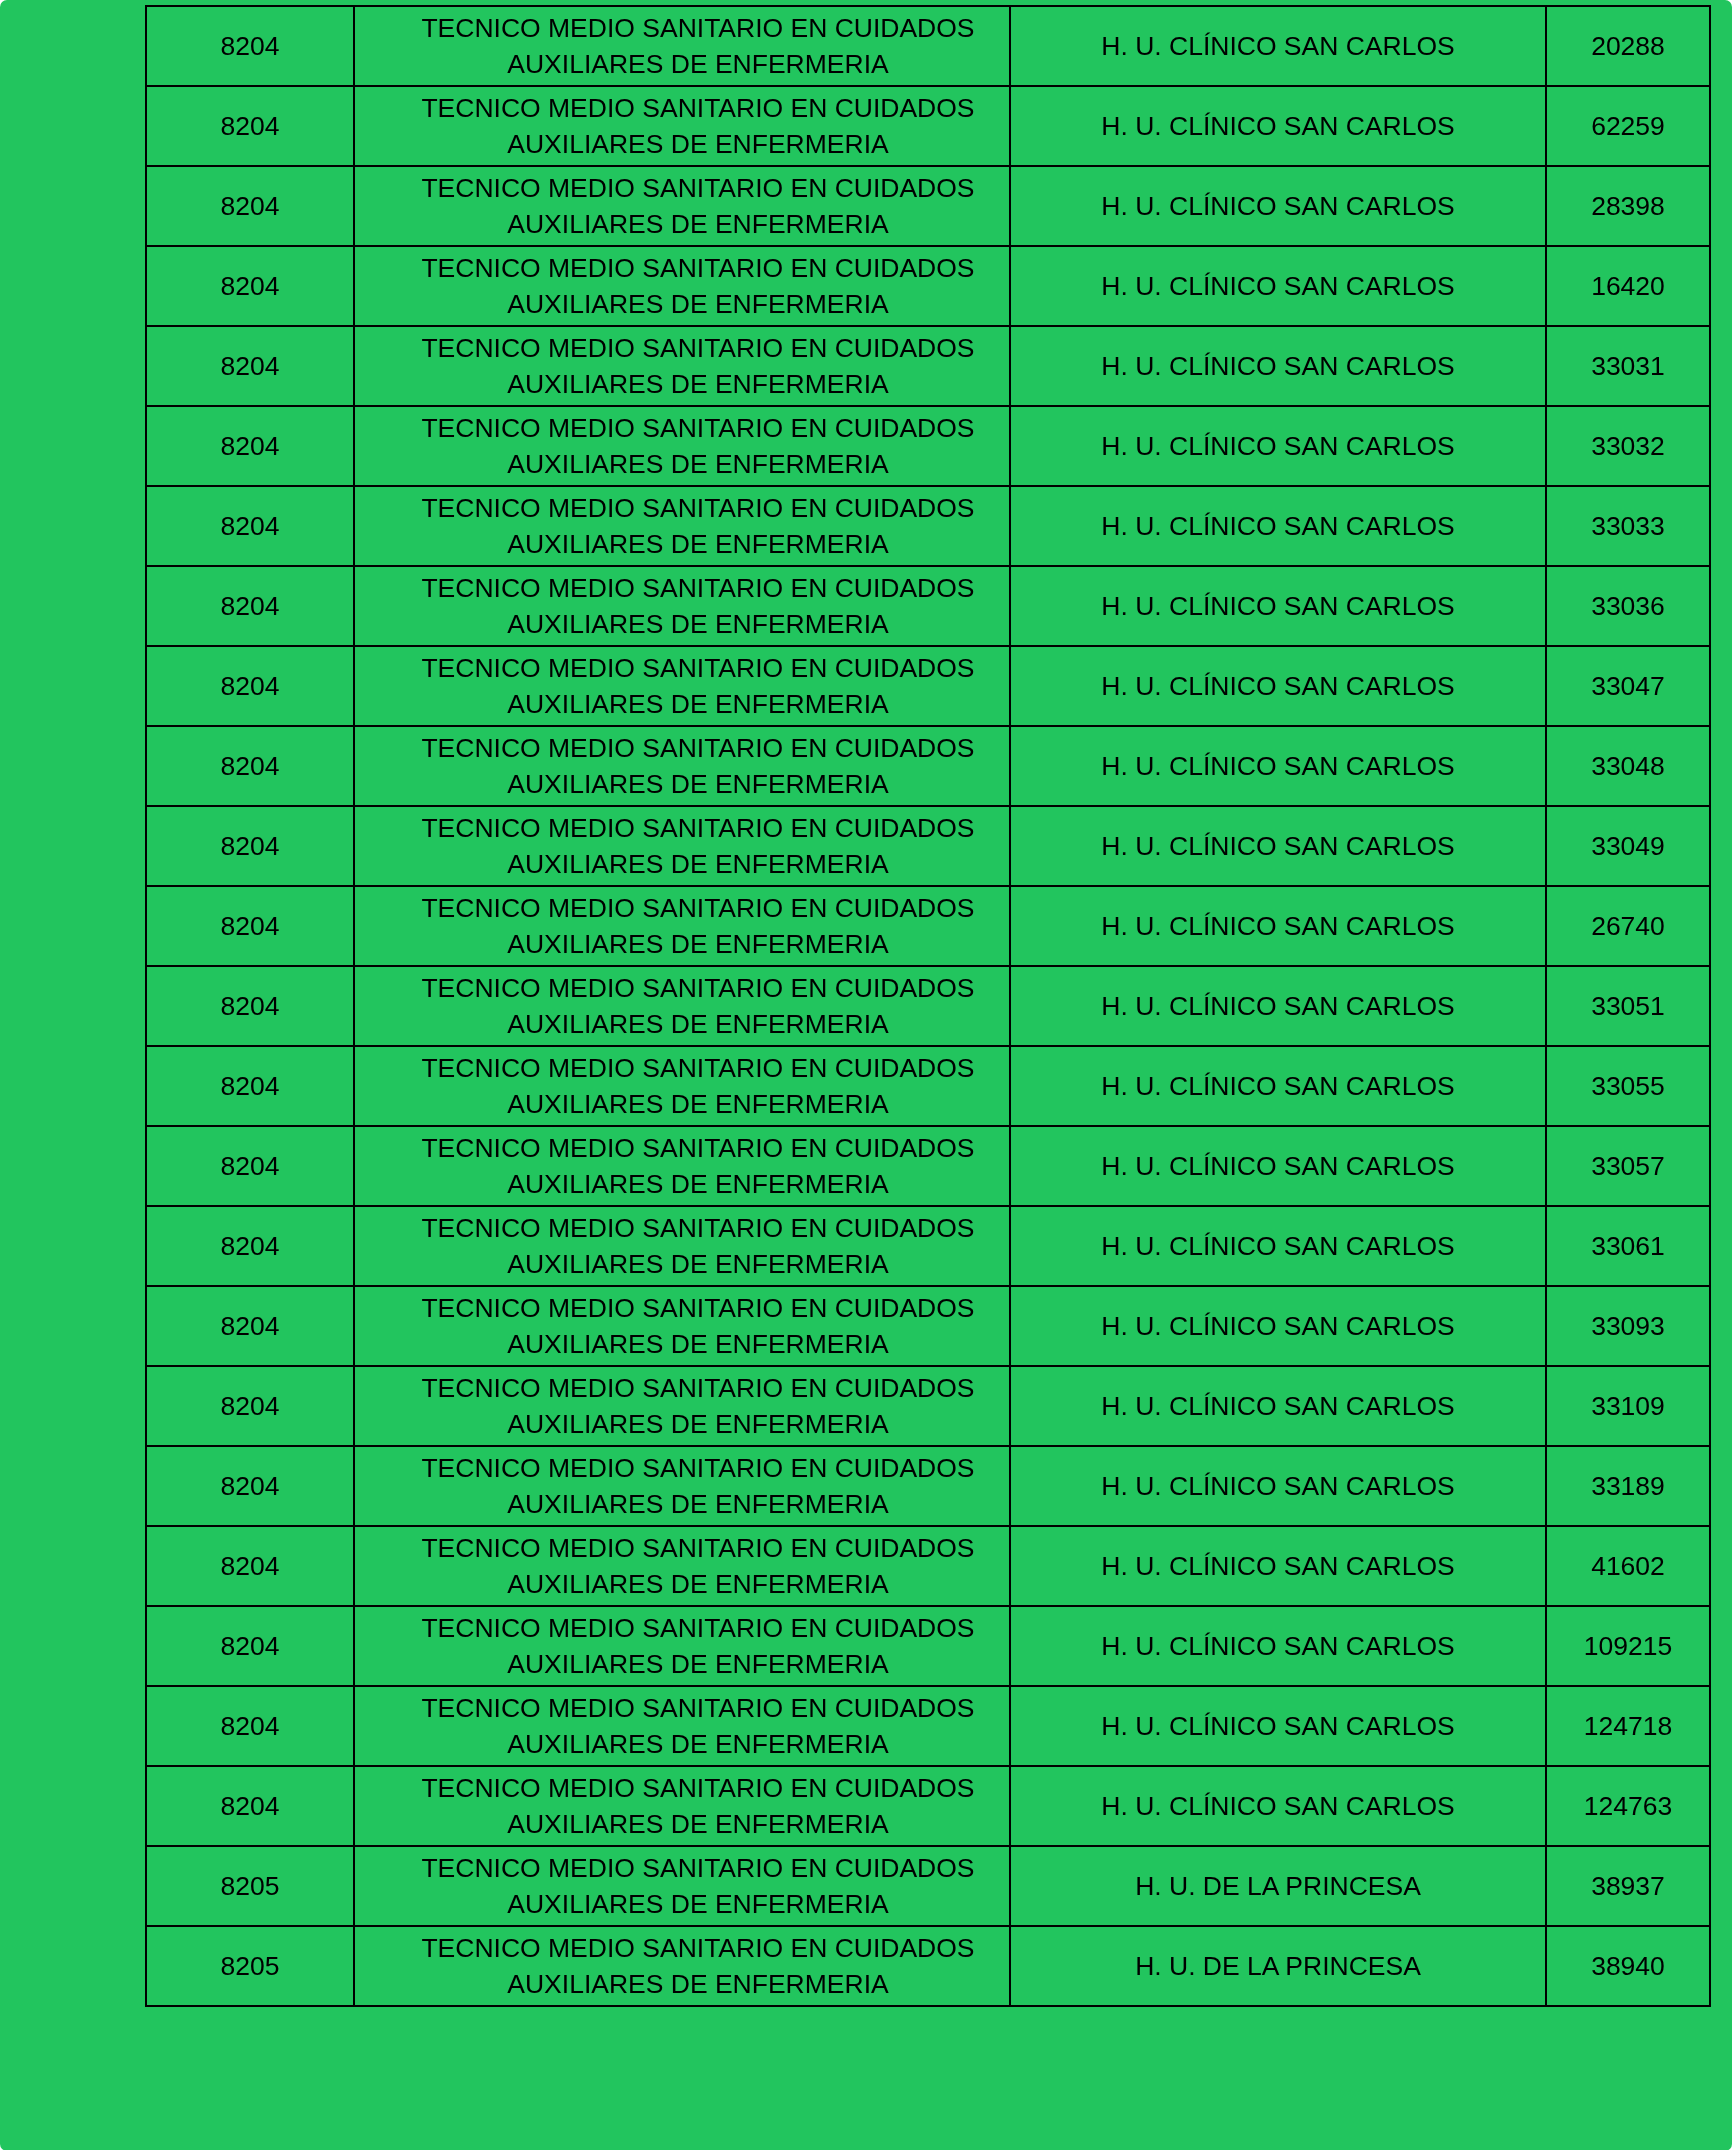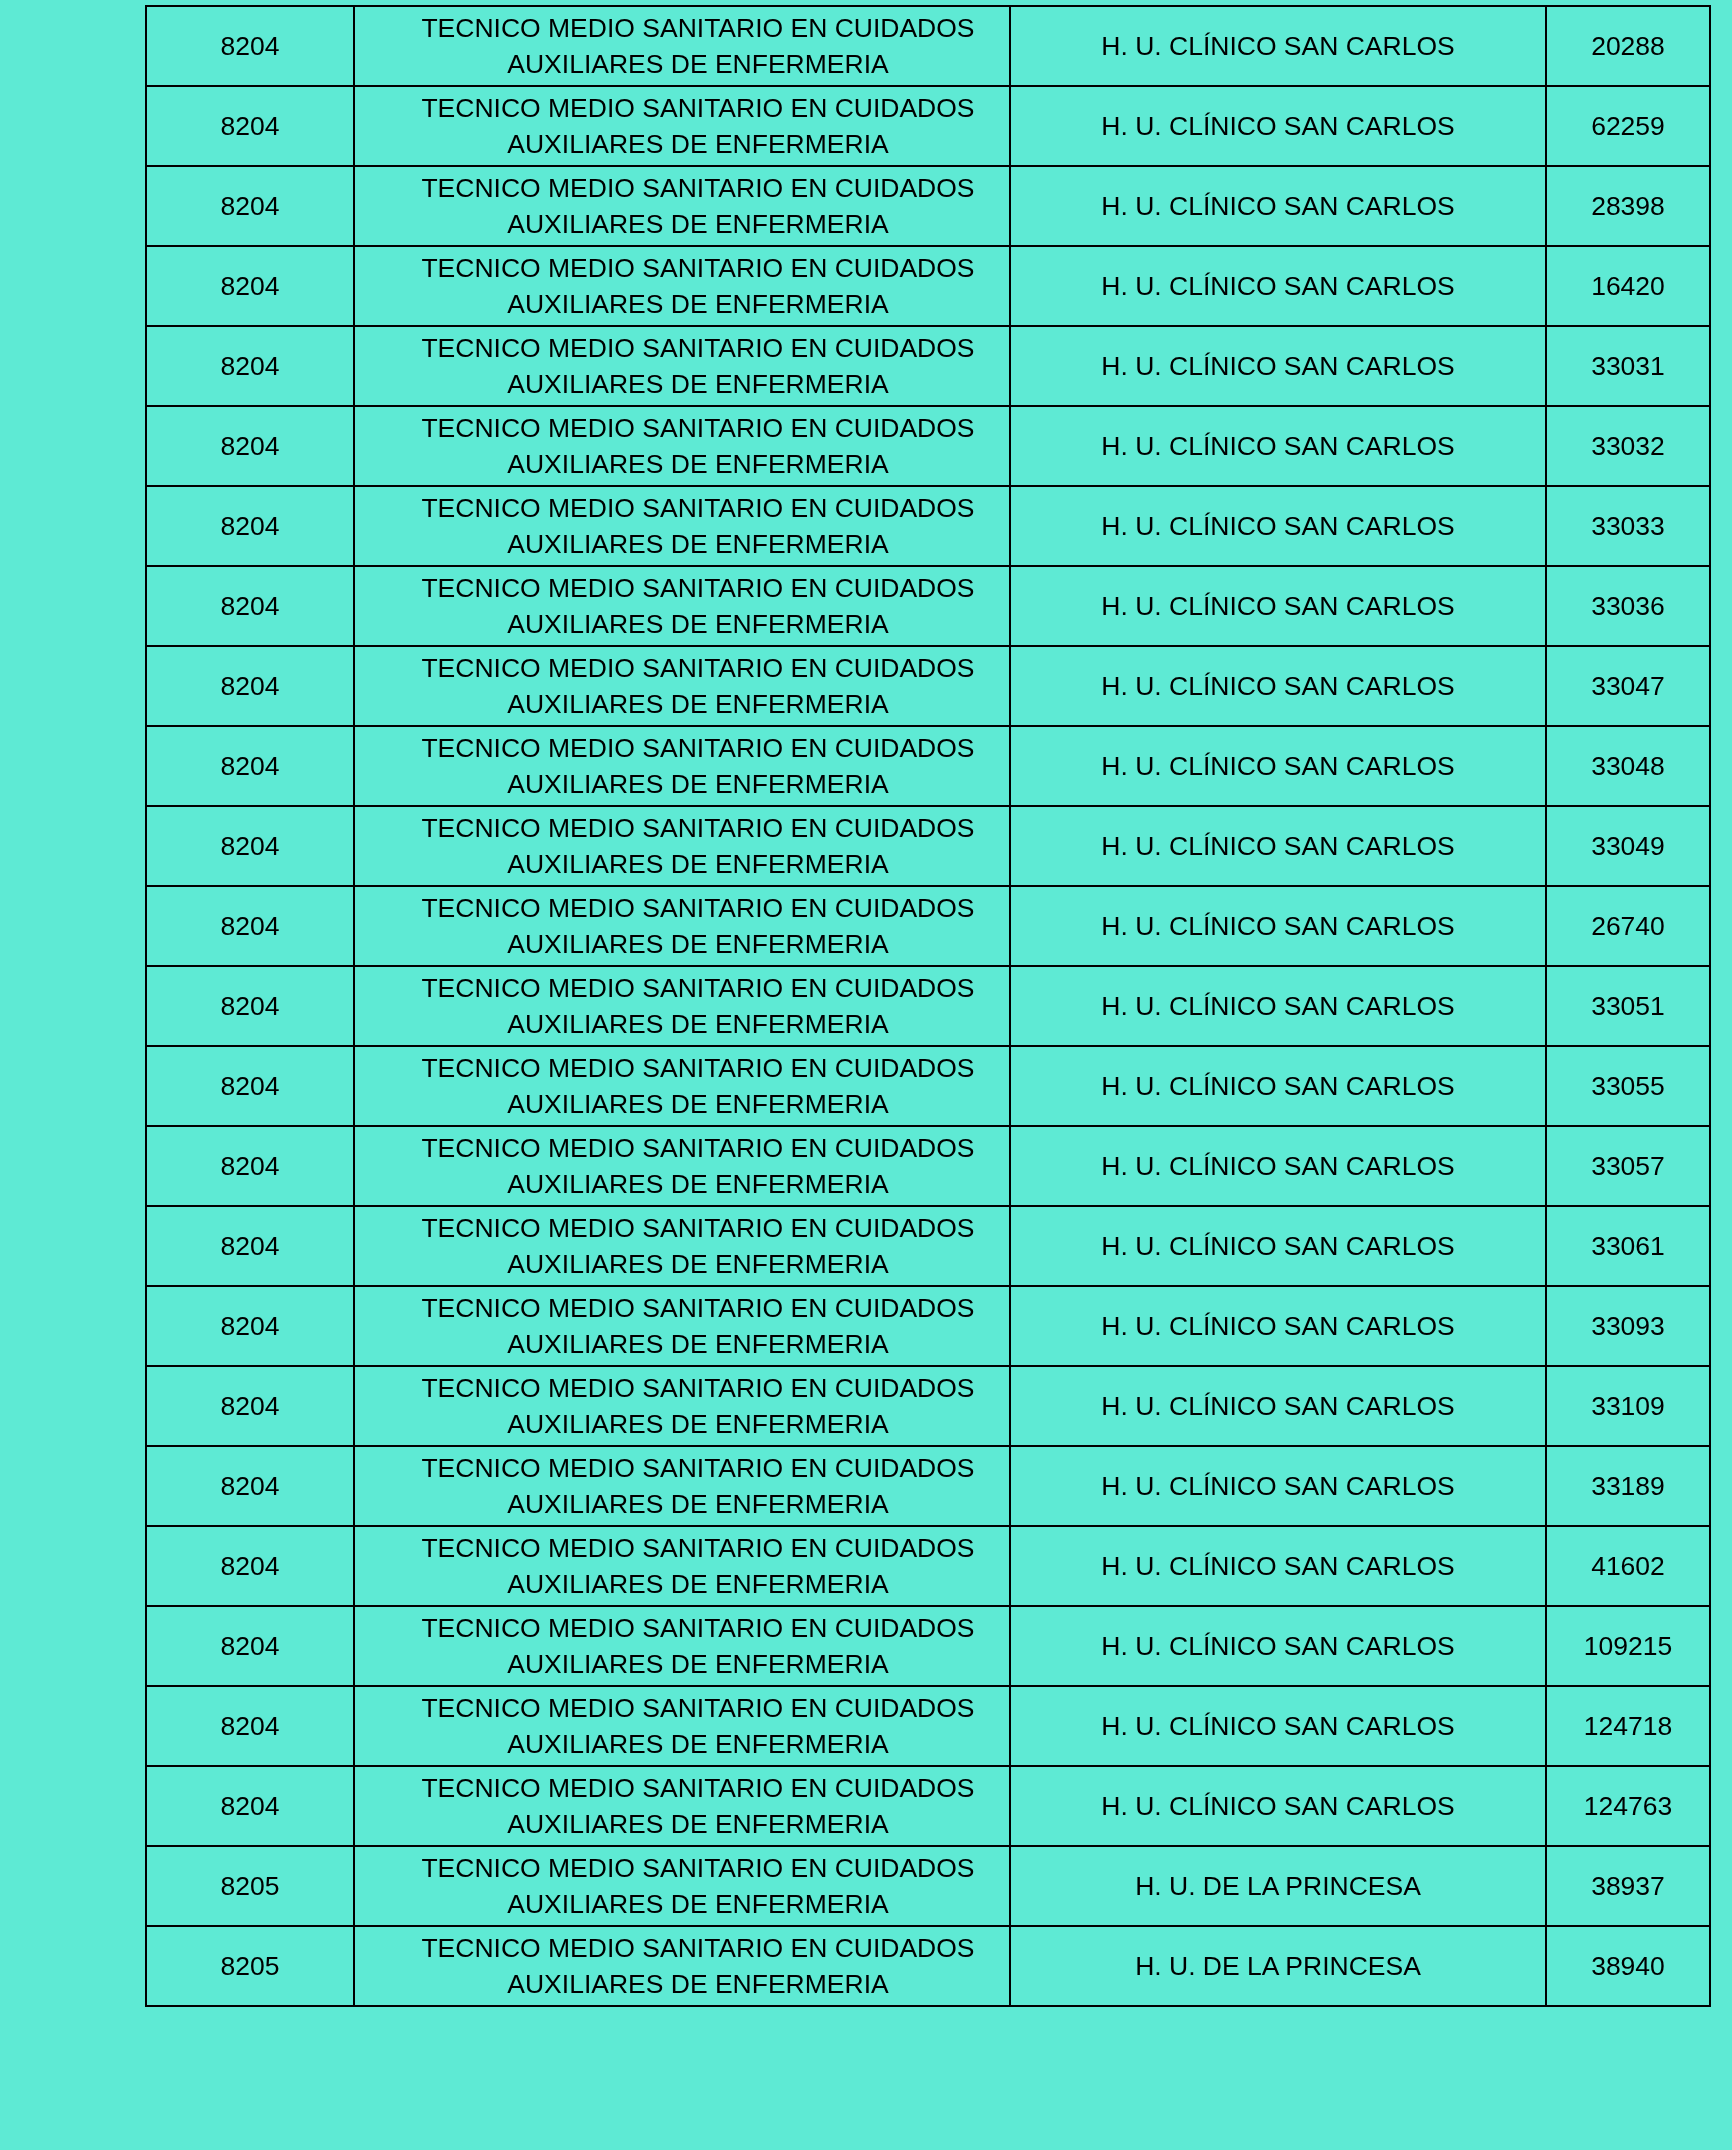--- a/index.html
+++ b/index.html
@@ -4,24 +4,25 @@
 <style>
   html, body {
     margin: 0;
     padding: 0;
     background: #ffffff;
   }
   #page {
     position: relative;
     width: 1732px;
     height: 2151px;
-    background: #5eead4;
+    background: #22c55e;
     overflow: hidden;
     font-family: "Liberation Sans", sans-serif;
     color: #000000;
+    border-radius: 7px;
   }
   table.listing {
     position: absolute;
     left: 145px;
     top: 4.9px;
     width: 1564px;
     border-collapse: collapse;
     table-layout: fixed;
   }
   table.listing td {

